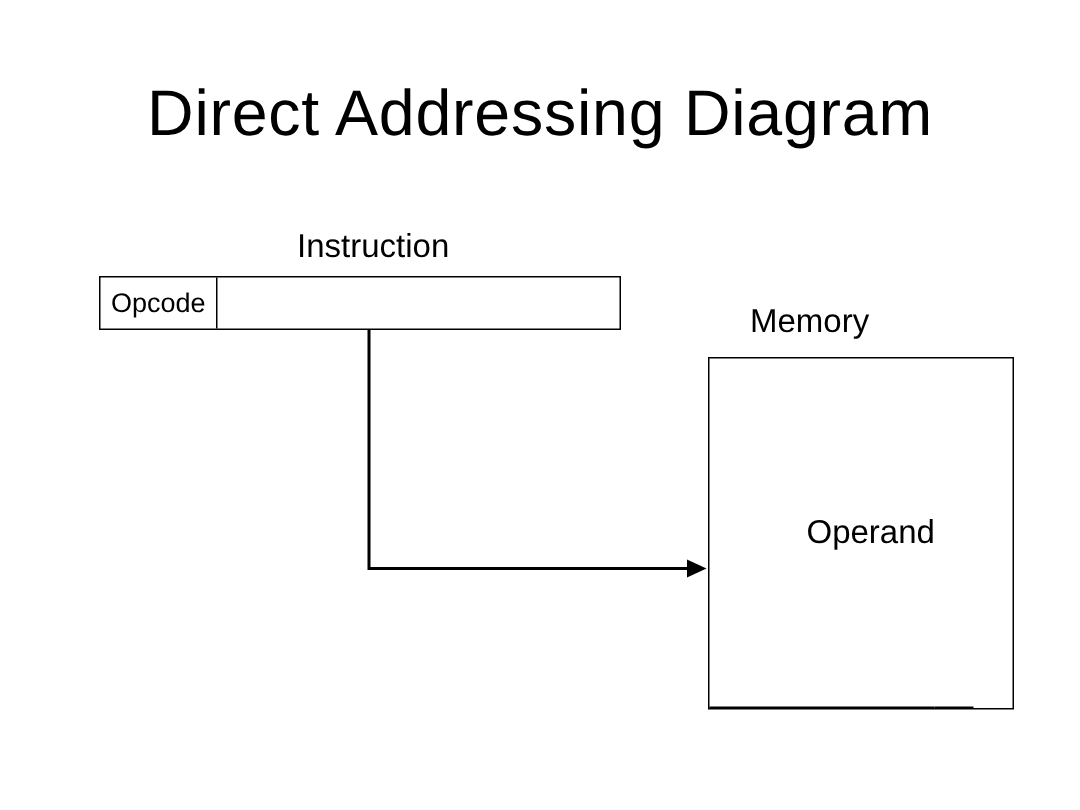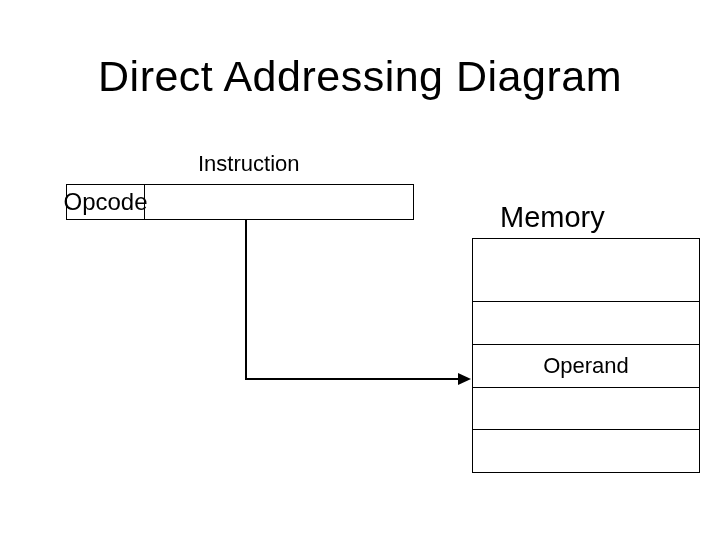--- a/index.html
+++ b/index.html
@@ -1,24 +1,24 @@
 <!DOCTYPE html>
 <html><head>
   <meta charset="utf-8">
   <style>
     * { box-sizing: border-box; }
     body { margin: 0; width: 720px; height: 540px; background: #fff; font-family: Arial, sans-serif; }
     .canvas { width: 720px; height: 540px; position: relative; }
     .title { position: absolute; top: 52px; left: 0; right: 0; text-align: center; font-size: 43px; font-weight: 400; letter-spacing: 0.5px; }
     .instruction-label { position: absolute; top: 151px; left: 198px; font-size: 22px; }
     .instr-box { position: absolute; top: 184px; left: 66px; width: 348px; height: 36px; border: 1.5px solid #000; display: flex; }
-    .opcode { width: 78px; border-right: 1.5px solid #000; display: flex; align-items: center; justify-content: center; font-size: 24px; }
+    .opcode { width: 78px; border-right: 1.5px solid #000; display: flex; align-items: center; justify-content: center; font-size: 18px; }
     .address { flex: 1; display: flex; align-items: center; justify-content: center; font-size: 22px; }
-    .memory-label { position: absolute; top: 201px; left: 500px; font-size: 29px; }
-    .memory-box { position: absolute; top: 238px; left: 472px; width: 228px; height: 235px; border: 1.5px solid #000; display: flex; flex-direction: column; }
+    .memory-label { position: absolute; top: 201px; left: 500px; font-size: 22px; }
+    .memory-box { position: absolute; top: 238px; left: 472px; width: 204px; height: 235px; border: 1.5px solid #000; display: flex; flex-direction: row; }
     .cell { flex: 1; border-bottom: 1.5px solid #000; display: flex; align-items: center; justify-content: center; font-size: 22px; }
     .cell:last-child { border-bottom: none; }
     .cell.tall { flex: 1.5; }
     .arrow-wrap { position: absolute; top: 0; left: 0; width: 720px; height: 540px; pointer-events: none; }
   </style>
 </head>
 <body>
 
 <div class="canvas">
   <div class="title">Direct Addressing Diagram</div>

